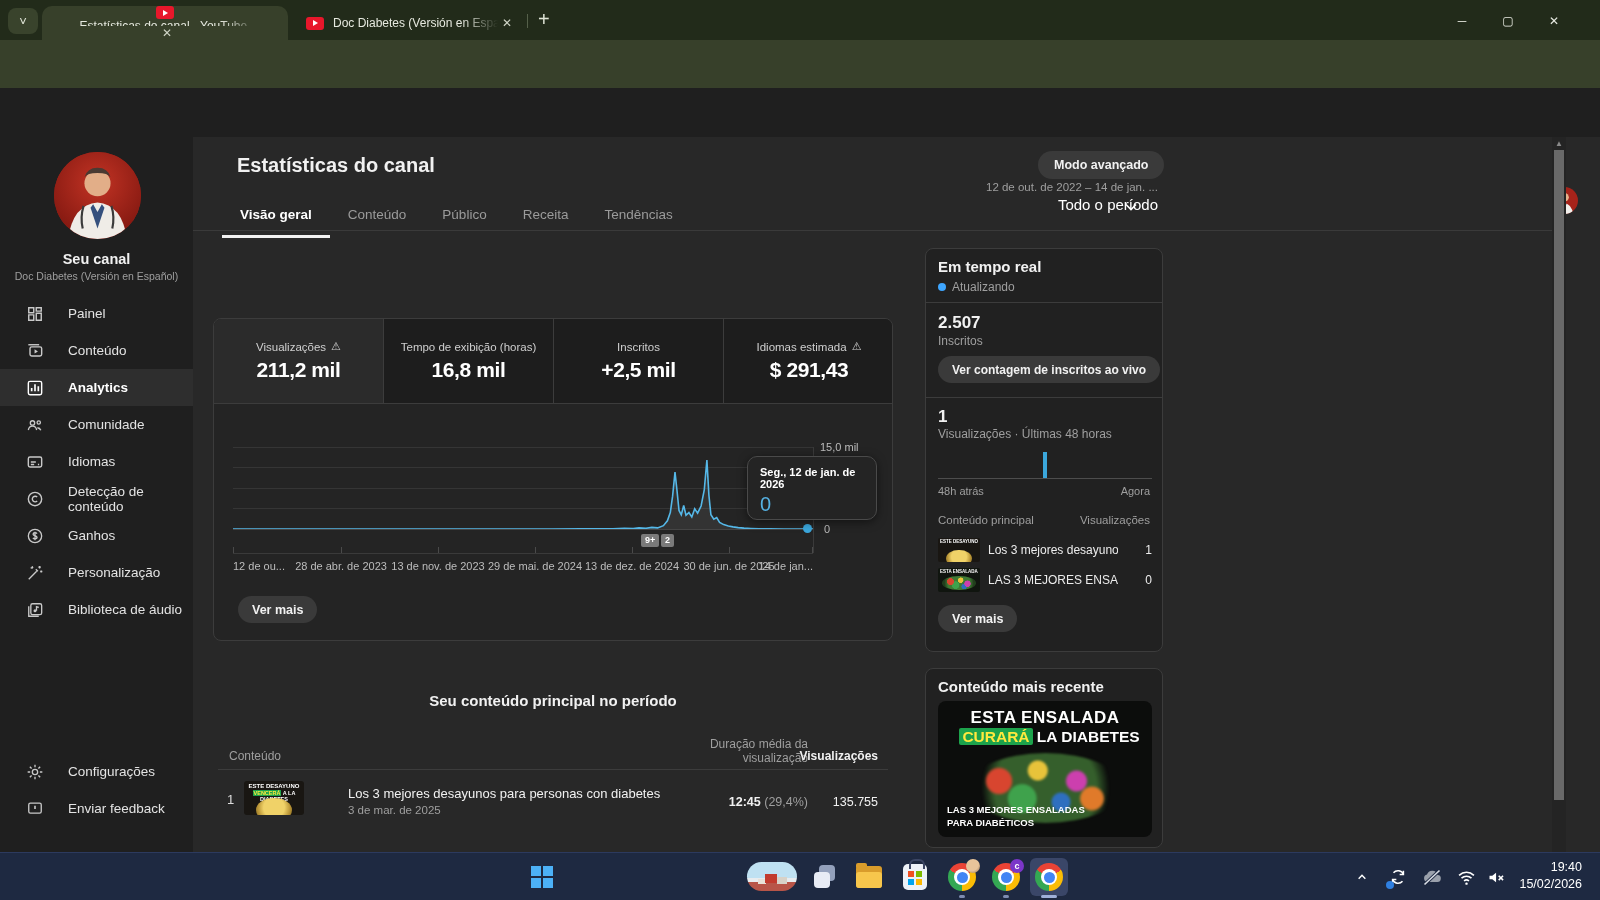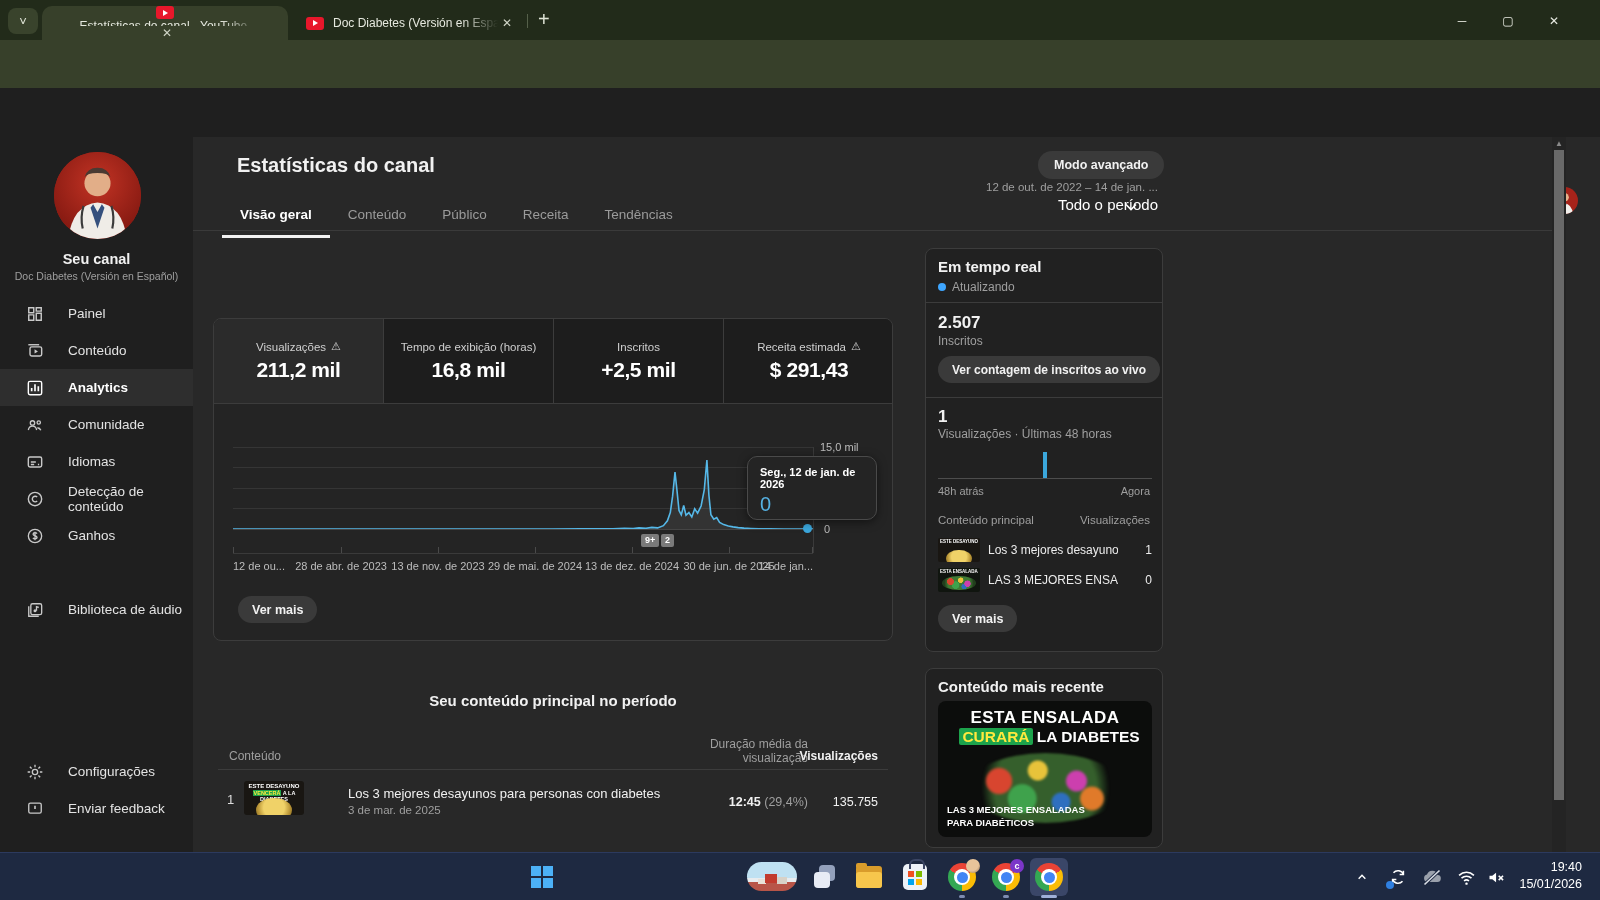--- a/index.html
+++ b/index.html
@@ -345,20 +345,29 @@
       </div>
       <div class="abs nav-item" style="top:380px;">
         <span class="ic">
             <svg class="ic" width="20" height="20" viewBox="0 0 24 24" fill="none" stroke="currentColor" stroke-width="1.6">
               <circle cx="12" cy="12" r="8"></circle>
               <path d="M12 7v10M14.4 9.2c-.5-.8-1.4-1.2-2.4-1.2-1.3 0-2.3.8-2.3 1.8 0 2.5 4.7 1.3 4.7 3.8 0 1.1-1 1.9-2.4 1.9-1.1 0-2-.5-2.5-1.3"></path>
             </svg>
           </span>
         <span>Ganhos</span>
       </div>
+      <div class="abs nav-item" style="top:417px;">
+        <span class="ic">
+            <svg class="ic" width="20" height="20" viewBox="0 0 24 24" fill="none" stroke="currentColor" stroke-width="1.6">
+              <path d="M4.5 19.5L14 10M13 7.5l2.5 2.5"></path>
+              <path d="M17.5 3.5v3M16 5h3M19.5 9v2.5M18.2 10.2h2.6M8.5 3.8l1 2.2M6.8 5.5l2.4.9"></path>
+            </svg>
+          </span>
+        <span>Personalização</span>
+      </div>
       <div class="abs nav-item" style="top:454px;">
         <span class="ic">
             <svg class="ic" width="20" height="20" viewBox="0 0 24 24" fill="none" stroke="currentColor" stroke-width="1.6">
               <rect x="7" y="4.5" width="13" height="13" rx="2"></rect>
               <path d="M4.5 7.5v12h12"></path>
               <circle cx="12" cy="13" r="1.8" fill="currentColor" stroke="none"></circle>
               <path d="M13.8 13V8l2.7 1"></path>
             </svg>
           </span>
         <span>Biblioteca de áudio</span>
@@ -423,21 +432,21 @@
           <span class="val">16,8 mil</span>
         </div>
         <div class="abs metric" style="left:340px; width:170px;">
           <span class="lab">
               <span>Inscritos</span>
             </span>
           <span class="val">+2,5 mil</span>
         </div>
         <div class="abs metric" style="left:510px; width:170px; border-right:none;">
           <span class="lab">
-              <span>Receita estimada</span>
+              <span>Idiomas estimada</span>
               <span class="warn">⚠</span>
             </span>
           <span class="val">$ 291,43</span>
         </div>
 
         <div class="abs gridline" style="top:128px;"></div>
         <div class="abs gridline" style="top:148px;"></div>
         <div class="abs gridline" style="top:169px;"></div>
         <div class="abs gridline" style="top:189px;"></div>
         <div class="abs gridline" style="top:210px; background:#454545;"></div>
@@ -649,16 +658,16 @@
         </svg>
     </div>
     <div class="abs tb-ic" style="left:1482px;">
       <svg class="ic" width="21" height="21" viewBox="0 0 24 24">
           <path d="M4 10v4h3.2L11.5 17.5v-11L7.2 10z" fill="#fff"></path>
           <path d="M14.5 10l5 5M19.5 10l-5 5" stroke="#fff" stroke-width="1.8"></path>
         </svg>
     </div>
     <div class="abs tray-time">
       <div>19:40</div>
-      <div>15/01/2026</div>
+      <div>15/02/2026</div>
     </div>
   </div>
 </div>
 
 </body></html>

